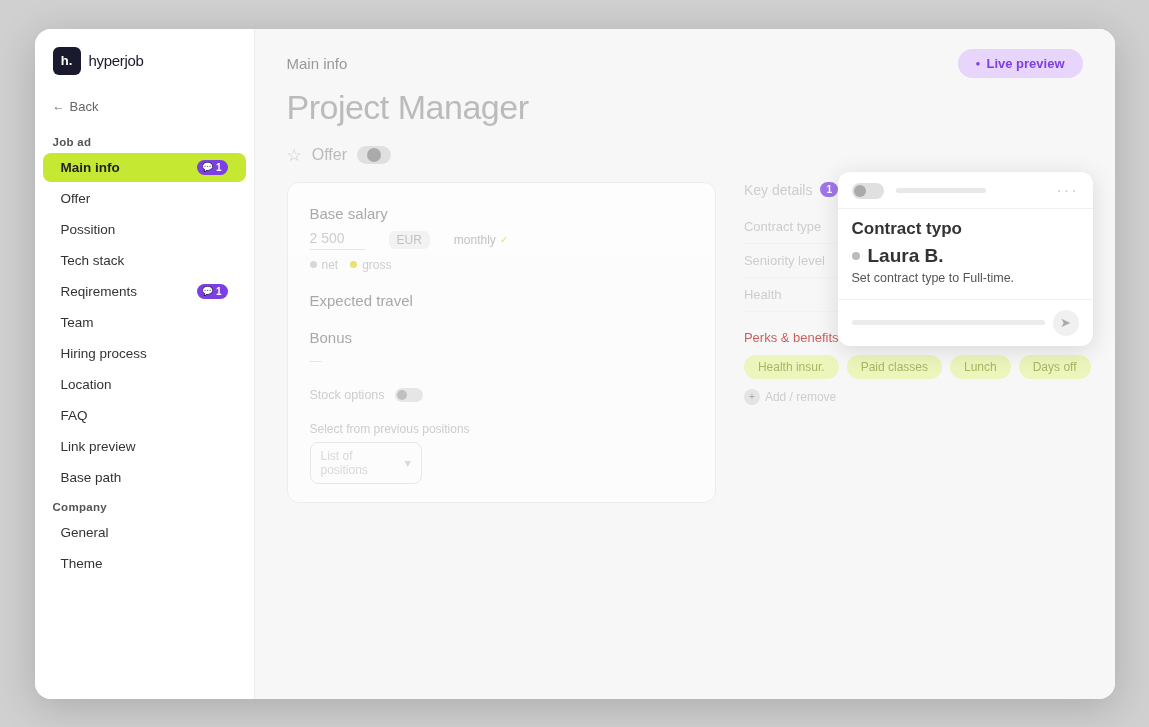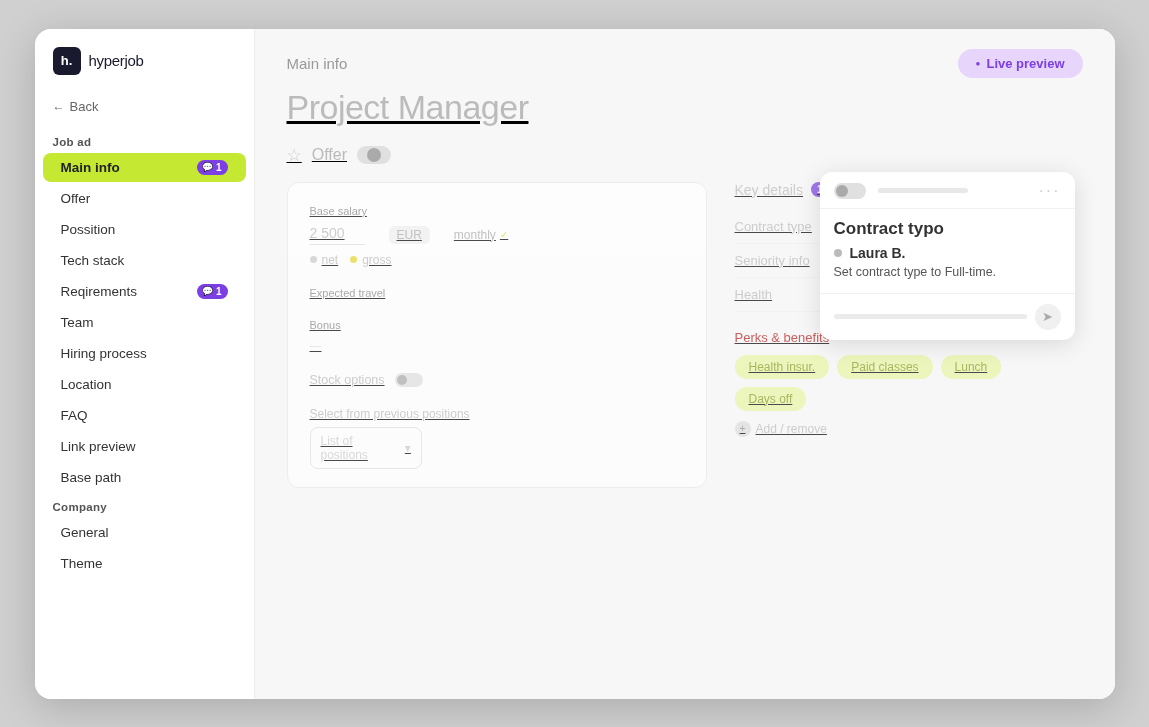--- a/index.html
+++ b/index.html
@@ -92,23 +92,22 @@
     .top-bar-title { font-size: 15px; color: #999; font-weight: 400; }
     .live-preview-btn {
       background: #e8d5fb; color: #7b3fe4;
       border: none; border-radius: 20px;
       padding: 7px 18px; font-size: 13px; font-weight: 600;
       cursor: pointer; display: flex; align-items: center; gap: 6px;
     }
     .live-preview-btn::before { content: '●'; font-size: 8px; }
     .content-area {
       flex: 1; overflow-y: auto;
-      padding: 0 40px 24px 32px;
+      padding: 0 22px 24px 32px;
       position: relative;
-      text-decoration: underline;
     }
     .page-title {
       font-size: 34px; font-weight: 300; color: #bbb;
       margin-bottom: 18px; letter-spacing: -0.5px;
     }
     .section-header {
       display: flex; align-items: center; gap: 10px;
       margin-bottom: 16px;
     }
     .star-icon { color: #ccc; font-size: 17px; cursor: pointer; }
@@ -134,21 +133,21 @@
       border: 1px solid #e8e8e8;
       padding: 22px 22px 18px 22px;
       opacity: 0.7;
     }
     .right-col {
       flex: 1;
       opacity: 0.7;
     }
     .field-group { margin-bottom: 20px; }
     .field-label {
-      font-size: 11px; color: #888; margin-bottom: 8px; font-weight: 500;
+      font-size: 15px; color: #888; margin-bottom: 8px; font-weight: 500;
     }
     .salary-row {
       display: flex; align-items: center; gap: 24px;
     }
     .salary-value {
       font-size: 14px; color: #bbb; border-bottom: 1px solid #ddd;
       padding-bottom: 3px; min-width: 55px;
     }
     .currency-tag {
       background: #f0f0f0; border-radius: 6px;
@@ -254,21 +253,21 @@
       width: 90px; height: 5px; background: #e8e8e8; border-radius: 3px;
       display: inline-block; margin-left: 6px; vertical-align: middle;
     }
     .popup-body { padding: 10px 14px; }
     .comment-user {
       display: flex; align-items: center; gap: 8px; margin-bottom: 4px;
     }
     .user-dot {
       width: 8px; height: 8px; background: #bbb; border-radius: 50%;
     }
-    .user-name { font-size: 14px; font-weight: 600; color: #333; }
+    .user-name { font-size: 19px; font-weight: 600; color: #333; }
     .comment-text { font-size: 12.5px; color: #555; margin-top: 2px; }
     .popup-input-row {
       display: flex; align-items: center; justify-content: space-between;
       padding: 10px 14px;
       border-top: 1px solid #f0f0f0; margin-top: 4px;
     }
     .popup-input-line {
       flex: 1; height: 5px; background: #ebebeb; border-radius: 3px; margin-right: 8px;
     }
     .send-btn {
@@ -411,21 +410,21 @@
           <div class="key-details-header">
             <span class="key-details-label">Key details</span>
             <span class="comment-badge">1</span>
           </div>
 
           <div class="dropdown-row">
             <span>Contract type</span>
             <span class="dropdown-arrow">▾</span>
           </div>
           <div class="dropdown-row">
-            <span>Seniority info</span>
+            <span>Seniority level</span>
             <span class="dropdown-arrow">▾</span>
           </div>
           <div class="dropdown-row">
             <span>Health</span>
             <span class="dropdown-arrow">▾</span>
           </div>
 
           <div class="perks-section">
             <div class="perks-label">Perks &amp; benefits</div>
             <div class="perks-grid">

